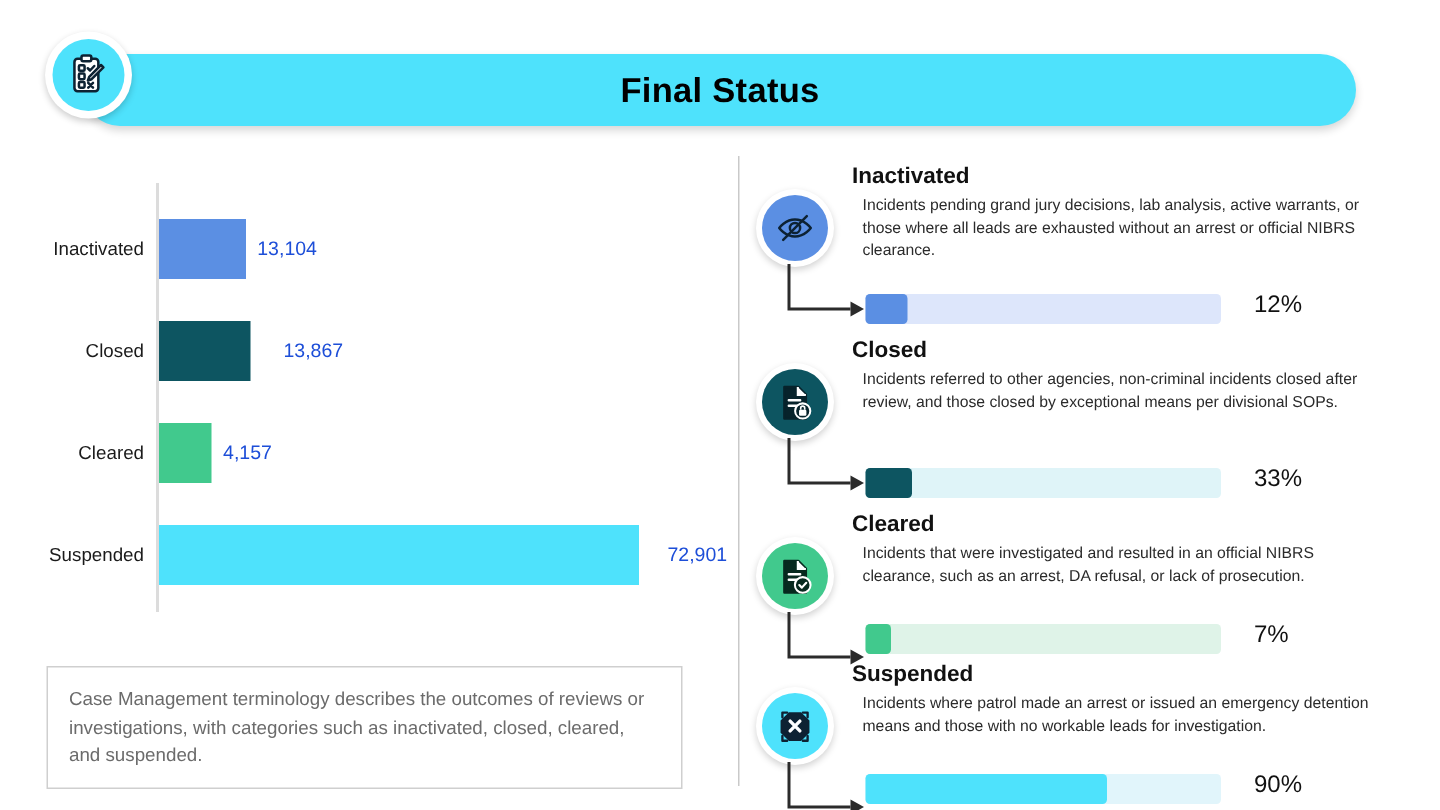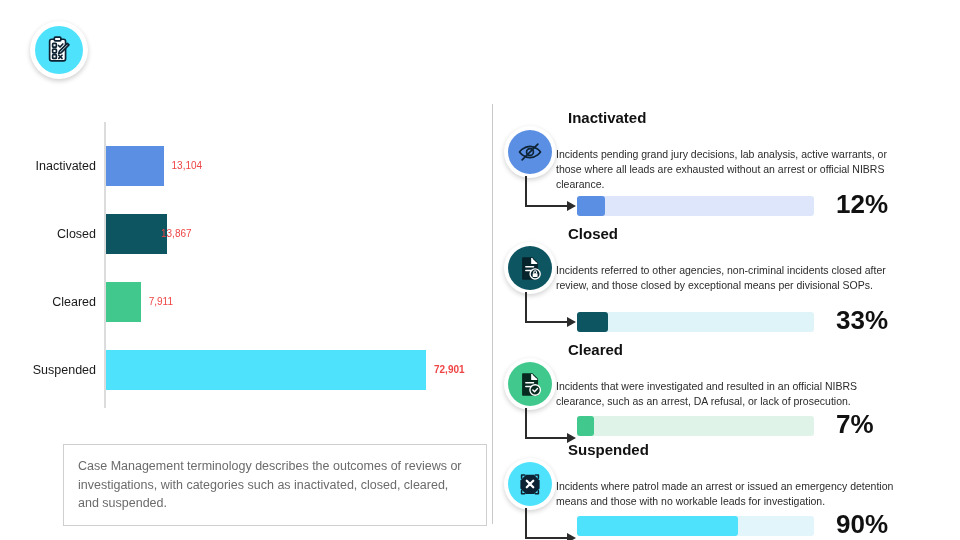--- a/index.html
+++ b/index.html
@@ -96,32 +96,31 @@
   }
   .bar-rect {
     position: absolute;
     left: 106px; top: 0;
     height: 40px;
   }
   .bar-value {
     position: absolute;
     top: 0; height: 40px;
     line-height: 40px;
-    font-size: 10px;
-    color: #ef4444;
+    font-size: 13px;
+    color: #1d4ed8;
   }
   .caption-box {
     position: absolute;
     left: 31px; top: 348px;
     width: 424px;
     padding: 12px 14px;
     border: 1px solid #cfcfcf;
     background: #ffffff;
     box-sizing: border-box;
-    margin-left: 32px;
   }
   .caption-text {
     font-size: 12.5px;
     line-height: 1.48;
     color: #6b6b6b;
   }
 
   
   .divider {
     position: absolute;
@@ -161,26 +160,25 @@
   }
   .item-title {
     position: absolute;
     left: 76px; top: 5px;
     font-size: 15px;
     font-weight: bold;
     color: #111111;
   }
   .item-desc {
     position: absolute;
-    left: 64px; top: 26px;
+    left: 83px; top: 26px;
     width: 340px;
     font-size: 10.5px;
     line-height: 1.42;
     color: #2b2b2b;
-    margin-top: 17px;
   }
   .connector {
     position: absolute;
     left: 31px; top: 72px;
     width: 56px; height: 42px;
   }
   .bar-track {
     position: absolute;
     left: 85px;
     height: 20px;
@@ -189,29 +187,32 @@
   .bar-fill {
     position: absolute;
     left: 0; top: 0;
     height: 20px;
     border-radius: 3px;
   }
   .pct {
     position: absolute;
     height: 20px;
     line-height: 20px;
-    font-size: 26px;
-    font-weight: bold;
+    font-size: 16px;
+    font-weight: normal;
     color: #111111;
   }
 </style>
 </head>
 <body>
 
 <div class="header-wrap">
+  <div class="header-bar">
+    <div class="header-title">Final Status</div>
+  </div>
   <div class="header-icon-badge">
     <div class="header-icon-circle">
       <svg width="30" height="30" viewBox="0 0 32 32" fill="none" stroke="#0d2233" stroke-width="1.8">
         <rect x="6" y="4.5" width="17" height="23" rx="2.2" fill="#ffffff"></rect>
         <rect x="11" y="2.2" width="7" height="4" rx="1.2" fill="#ffffff"></rect>
         <rect x="9.2" y="9" width="4" height="4" rx="0.8"></rect>
         <rect x="9.2" y="15" width="4" height="4" rx="0.8"></rect>
         <rect x="9.2" y="21" width="4" height="4" rx="0.8"></rect>
         <path d="M15.5 11.2l1.6 1.6 3-3.2" stroke-linecap="round" stroke-linejoin="round"></path>
         <path d="M15.8 21.6l3.4 3.4M19.2 21.6l-3.4 3.4" stroke-linecap="round"></path>
@@ -225,31 +226,31 @@
   <div class="chart-area">
     <div class="axis-line"></div>
     <div class="bar-row" id="bar-row-0" style="top:50px">
       <div class="bar-label">Inactivated</div>
       <div class="bar-rect" style="width: 57.5202px; background: rgb(91, 143, 227);"></div>
       <div class="bar-value" style="left: 171.52px;">13,104</div>
     </div>
     <div class="bar-row" id="bar-row-1" style="top:118px">
       <div class="bar-label">Closed</div>
       <div class="bar-rect" style="width: 60.8694px; background: rgb(13, 85, 97);"></div>
-      <div class="bar-value" style="left: 161px;">13,867</div>
+      <div class="bar-value" style="left: 189px;">13,867</div>
     </div>
     <div class="bar-row" id="bar-row-2" style="top:186px">
       <div class="bar-label">Cleared</div>
       <div class="bar-rect" style="width: 34.7254px; background: rgb(65, 201, 141);"></div>
-      <div class="bar-value" style="left: 148.725px;">7,911</div>
+      <div class="bar-value" style="left: 148.725px;">4,157</div>
     </div>
     <div class="bar-row" id="bar-row-3" style="top:254px">
       <div class="bar-label">Suspended</div>
       <div class="bar-rect" style="width: 320px; background: rgb(78, 226, 252);"></div>
-      <div class="bar-value" style="left: 434px; font-weight: bold;">72,901</div>
+      <div class="bar-value" style="left: 445px;">72,901</div>
     </div>
   </div>
 
   <div class="caption-box">
     <div class="caption-text">Case Management terminology describes the outcomes of reviews or investigations, with categories such as inactivated, closed, cleared, and suspended.</div>
   </div>
 </div>
 
 <div class="divider"></div>
 

